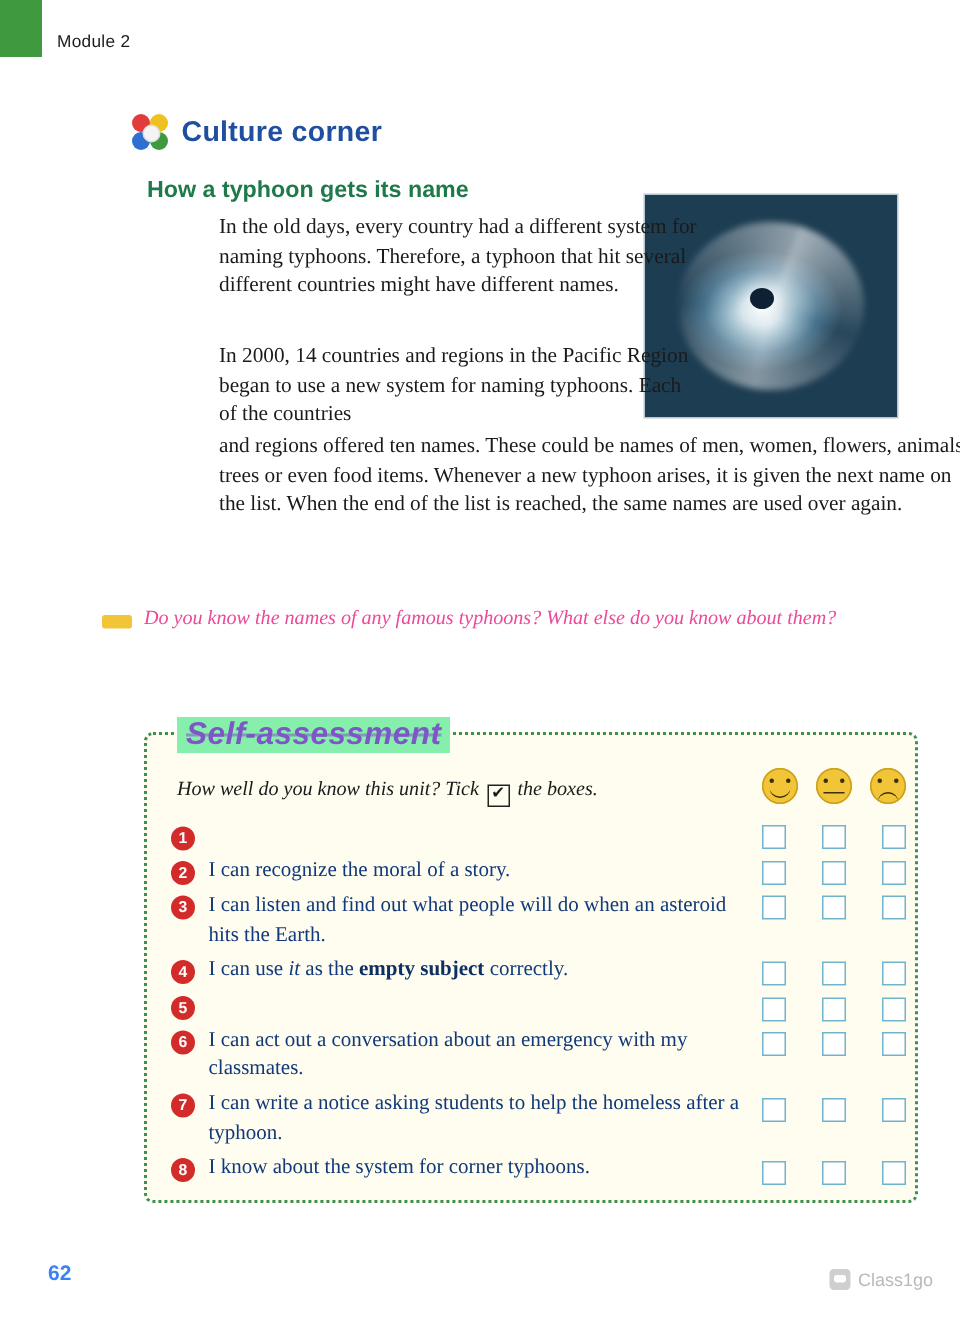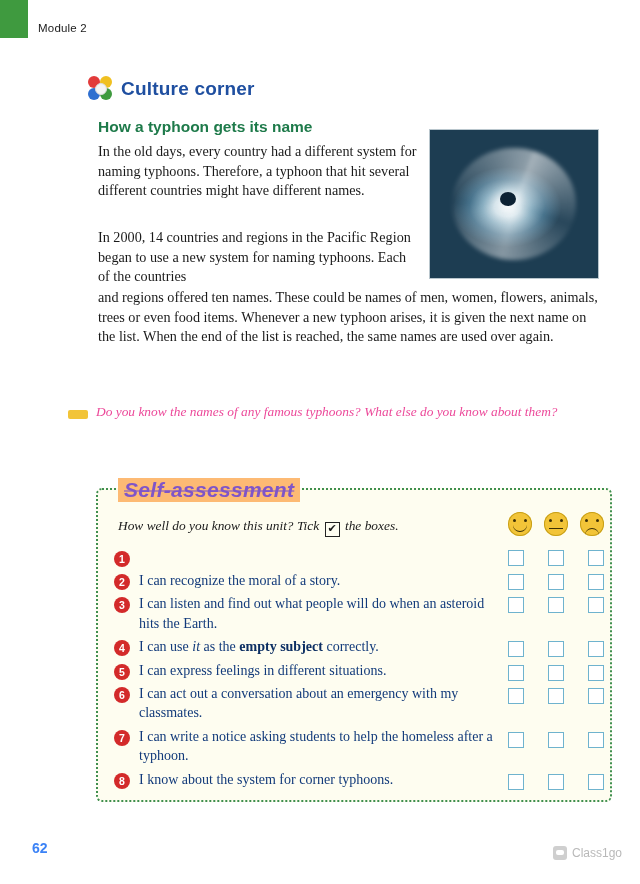--- a/index.html
+++ b/index.html
@@ -107,20 +107,21 @@
     border-radius: 50%;
     background: #0c2133;
     box-shadow: 0 0 8px 4px rgba(255,255,255,.35);
   }
   .para {
     position: absolute;
     font-size: 14.2px;
     line-height: 19.5px;
     color: #1a1a1a;
     text-align: left;
+    margin-left: 48px;
   }
   .p1 { left: 98px; top: 142px; width: 324px; }
   .p2 { left: 98px; top: 228px; width: 316px; }
   .p3 { left: 98px; top: 288px; width: 500px; }
   
   .q-bullet {
     position: absolute;
     left: 68px;
     top: 410px;
     width: 20px;
@@ -152,21 +153,21 @@
   }
   .sa-title {
     position: absolute;
     left: 118px;
     top: 478px;
     font-family: "Liberation Sans", sans-serif;
     font-size: 21px;
     font-weight: bold;
     font-style: italic;
     color: #7f55c8;
-    background: #fdba74;
+    background: #86efac;
     padding: 0 6px;
     letter-spacing: .3px;
     text-decoration: line-through;
     text-decoration-color: rgba(127,85,200,.55);
     text-decoration-thickness: 1.5px;
   }
   .sa-instr {
     position: absolute;
     left: 118px;
     top: 518px;
@@ -385,21 +386,20 @@
   <div class="sa-item">
     <span class="sa-num">3</span>
     <span class="sa-text">I can listen and find out what people will do when an asteroid hits the Earth.</span>
   </div>
   <div class="sa-item">
     <span class="sa-num">4</span>
     <span class="sa-text">I can use <i>it</i> as the <b>empty subject</b> correctly.</span>
   </div>
   <div class="sa-item">
     <span class="sa-num">5</span>
-    <span class="sa-text">I can express feelings in different situations.</span>
   </div>
   <div class="sa-item">
     <span class="sa-num">6</span>
     <span class="sa-text">I can act out a conversation about an emergency with my classmates.</span>
   </div>
   <div class="sa-item">
     <span class="sa-num">7</span>
     <span class="sa-text">I can write a notice asking students to help the homeless after a typhoon.</span>
   </div>
   <div class="sa-item">

